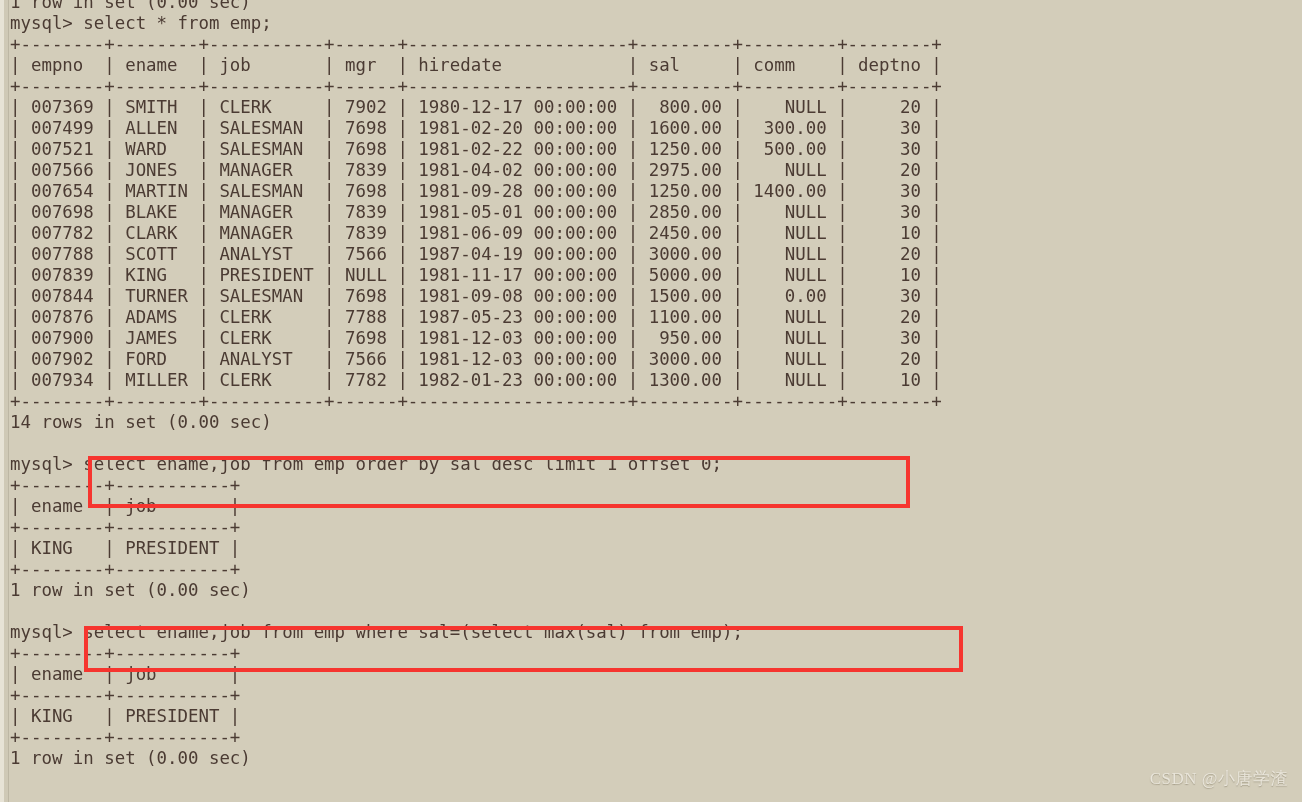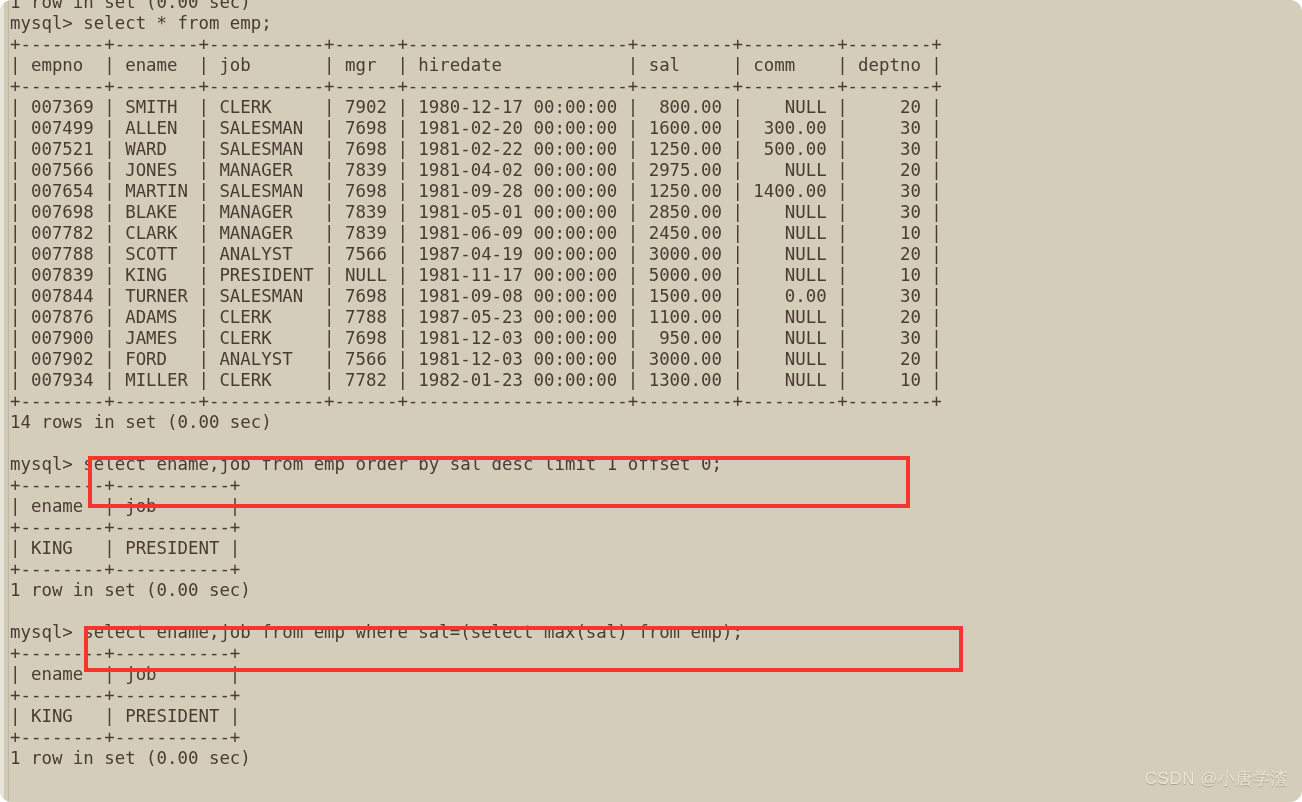--- a/index.html
+++ b/index.html
@@ -9,21 +9,20 @@
   }
   body {
     font-family: "DejaVu Sans Mono", "Liberation Mono", monospace;
   }
   #screen {
     position: relative;
     width: 1302px;
     height: 802px;
     background: #d3cdba;
     overflow: hidden;
-    border-radius: 12px;
   }
   
   #edge-outer {
     position: absolute;
     left: 0; top: 0;
     width: 4px; height: 802px;
     background: #e7e3d6;
   }
   #edge-inner {
     position: absolute;
@@ -71,21 +70,21 @@
   #redbox-2 {
     left: 84px;
     top: 626px;
     width: 879px;
     height: 46px;
   }
   #watermark {
     position: absolute;
     right: 14px;
     bottom: 12px;
-    font-family: Liberation Sans, sans-serif;
+    font-family: Liberation Serif, serif;
     font-size: 17px;
     color: #e9e5da;
     text-shadow: 0 1px 1px rgba(130,122,100,0.55);
     letter-spacing: 0.5px;
     white-space: nowrap;
   }
 </style>
 </head>
 <body>
 

